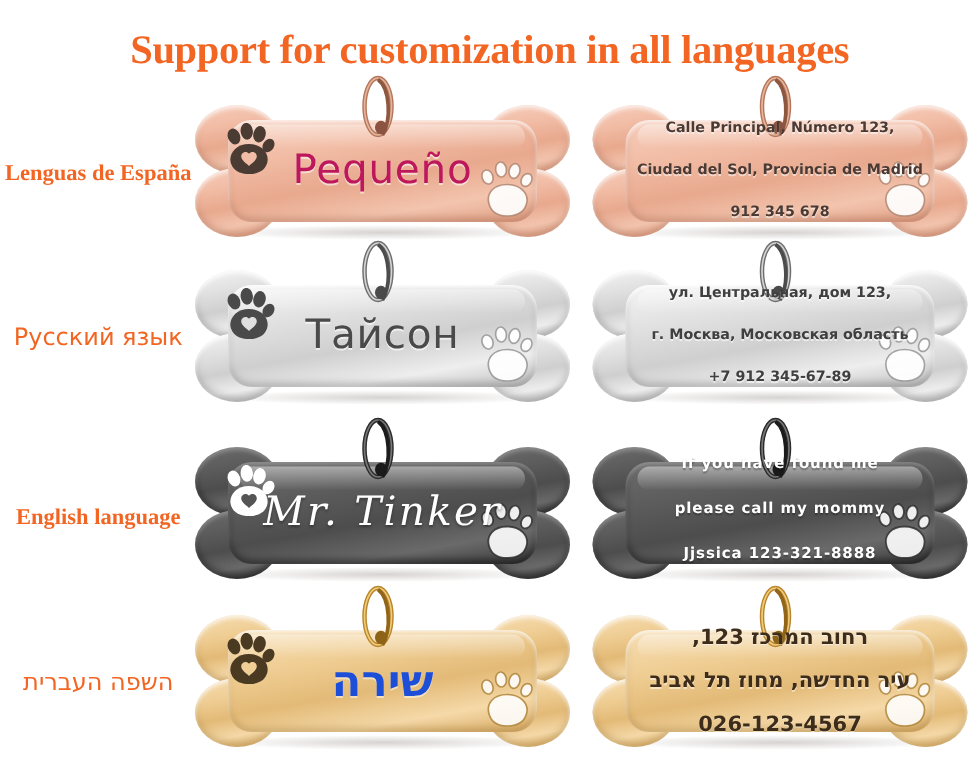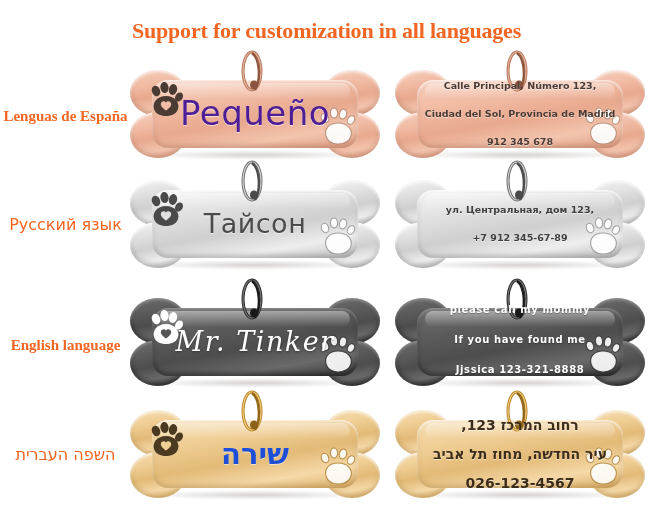--- a/index.html
+++ b/index.html
@@ -11,21 +11,21 @@
     position:relative;
   }
   #page{position:relative;width:653px;height:522px;overflow:hidden;background:#fff;}
 
   
   .title{
     position:absolute;left:0;top:18px;width:653px;
     text-align:center;
     font-family:"Liberation Serif", serif;
     font-weight:bold;
-    font-size:22px;
+    font-size:27px;
     letter-spacing:-0.2px;
     color:#F26522;
     white-space:nowrap;
   }
 
   
   .lang-label{
     position:absolute;
     color:#F26522;
     white-space:nowrap;
@@ -85,21 +85,21 @@
   
   .ring{position:absolute;left:105px;top:-16px;width:34px;height:46px;}
 
   
   .name{
     position:absolute;left:30px;top:14px;width:190px;height:68px;
     display:flex;align-items:center;justify-content:center;
     text-align:center;line-height:1.05;
     pointer-events:none;
   }
-  .name-es{font-family:"DejaVu Sans", sans-serif;font-size:34px;color:#4c1d95;letter-spacing:.5px;
+  .name-es{font-family:"DejaVu Sans", sans-serif;font-size:27px;color:#be185d;letter-spacing:.5px;
            text-shadow:0 1px 0 rgba(255,255,255,.55);}
   .name-ru{font-family:"DejaVu Sans", sans-serif;font-size:27px;color:#4a4a4a;letter-spacing:.5px;
            text-shadow:0 1px 0 rgba(255,255,255,.6);}
   .name-en{font-family:"DejaVu Serif", serif;font-style:italic;font-size:27px;color:#ffffff;letter-spacing:1.5px;
            text-shadow:0 1px 2px rgba(0,0,0,.35);}
   .name-he{font-family:"DejaVu Sans", sans-serif;font-weight:bold;font-size:29px;color:#1d4ed8;direction:rtl;
            text-shadow:0 1px 0 rgba(255,255,255,.5);}
 
   .addr{
     position:absolute;left:24px;top:16px;width:202px;height:64px;
@@ -286,20 +286,21 @@
       <g fill="none" stroke="#9a9a9a" stroke-width="1.1" opacity="0.9">
         <ellipse cx="7" cy="12" rx="3.6" ry="4.8" transform="rotate(-20 7 12)"></ellipse>
         <ellipse cx="16" cy="7" rx="3.6" ry="5.0" transform="rotate(-6 16 7)"></ellipse>
         <ellipse cx="25" cy="8" rx="3.6" ry="5.0" transform="rotate(12 25 8)"></ellipse>
         <ellipse cx="33" cy="14" rx="3.4" ry="4.5" transform="rotate(28 33 14)"></ellipse>
         <path d="M20 17 C29 17 35 23 33 30 C31 37 24 38 20 38 C16 38 10 37 8 30 C6 23 11 17 20 17 Z"></path>
       </g>
     </svg>
     <div class="addr addr-ru">
       <div>ул. Центральная, дом 123,</div>
+      <div>г. Москва, Московская область</div>
       <div>+7 912 345-67-89</div>
     </div>
   </div>
 
   <div class="lang-label serif" style="top:337px;">English language</div>
 
   <div class="tag" style="left:130px;top:294px;">
     <div class="bone dark">
       <div class="shadow"></div>
       <div class="lobe l1"></div>
@@ -368,22 +369,22 @@
       </g>
       <g fill="none" stroke="#303030" stroke-width="1.2" opacity="0.85">
         <ellipse cx="7" cy="12" rx="3.6" ry="4.8" transform="rotate(-20 7 12)"></ellipse>
         <ellipse cx="16" cy="7" rx="3.6" ry="5.0" transform="rotate(-6 16 7)"></ellipse>
         <ellipse cx="25" cy="8" rx="3.6" ry="5.0" transform="rotate(12 25 8)"></ellipse>
         <ellipse cx="33" cy="14" rx="3.4" ry="4.5" transform="rotate(28 33 14)"></ellipse>
         <path d="M20 17 C29 17 35 23 33 30 C31 37 24 38 20 38 C16 38 10 37 8 30 C6 23 11 17 20 17 Z"></path>
       </g>
     </svg>
     <div class="addr addr-en">
+      <div>If you have found me</div>
       <div>please call my mommy</div>
-      <div>If you have found me</div>
       <div>Jjssica 123-321-8888</div>
     </div>
   </div>
 
   <div class="lang-label sans" style="top:445px;">השפה העברית</div>
 
   <div class="tag" style="left:130px;top:406px;">
     <div class="bone gold">
       <div class="shadow"></div>
       <div class="lobe l1"></div>

